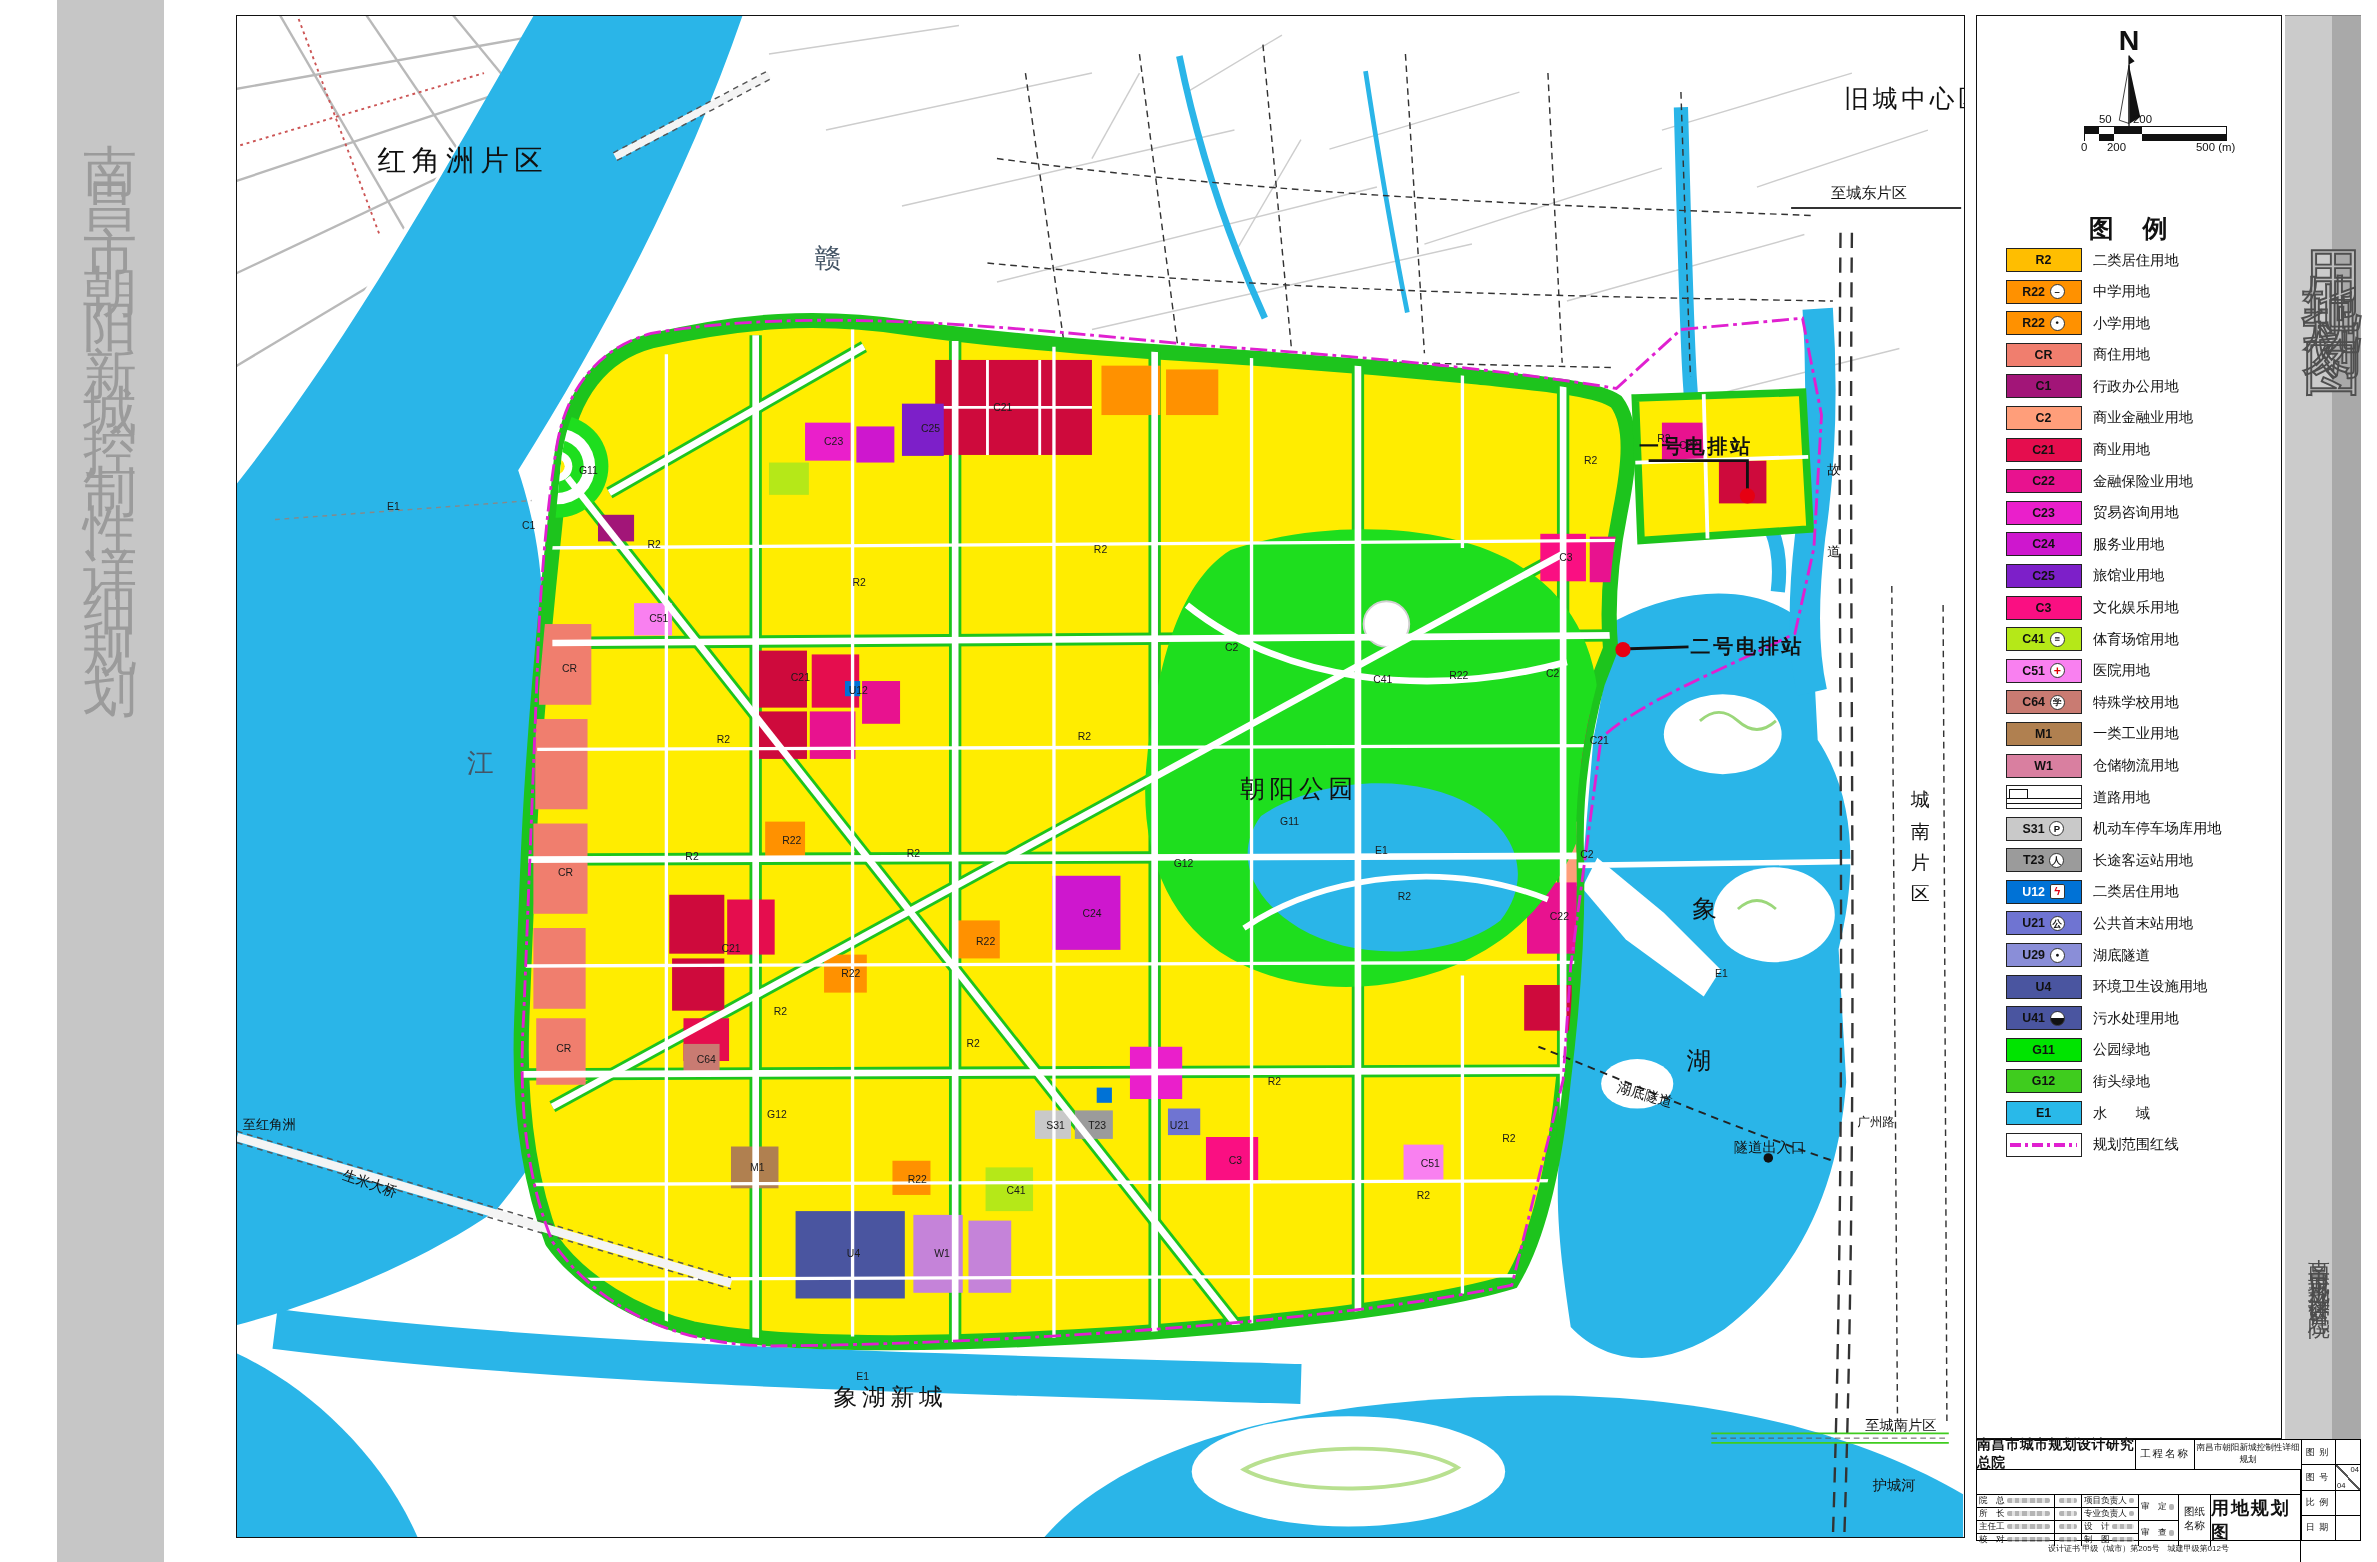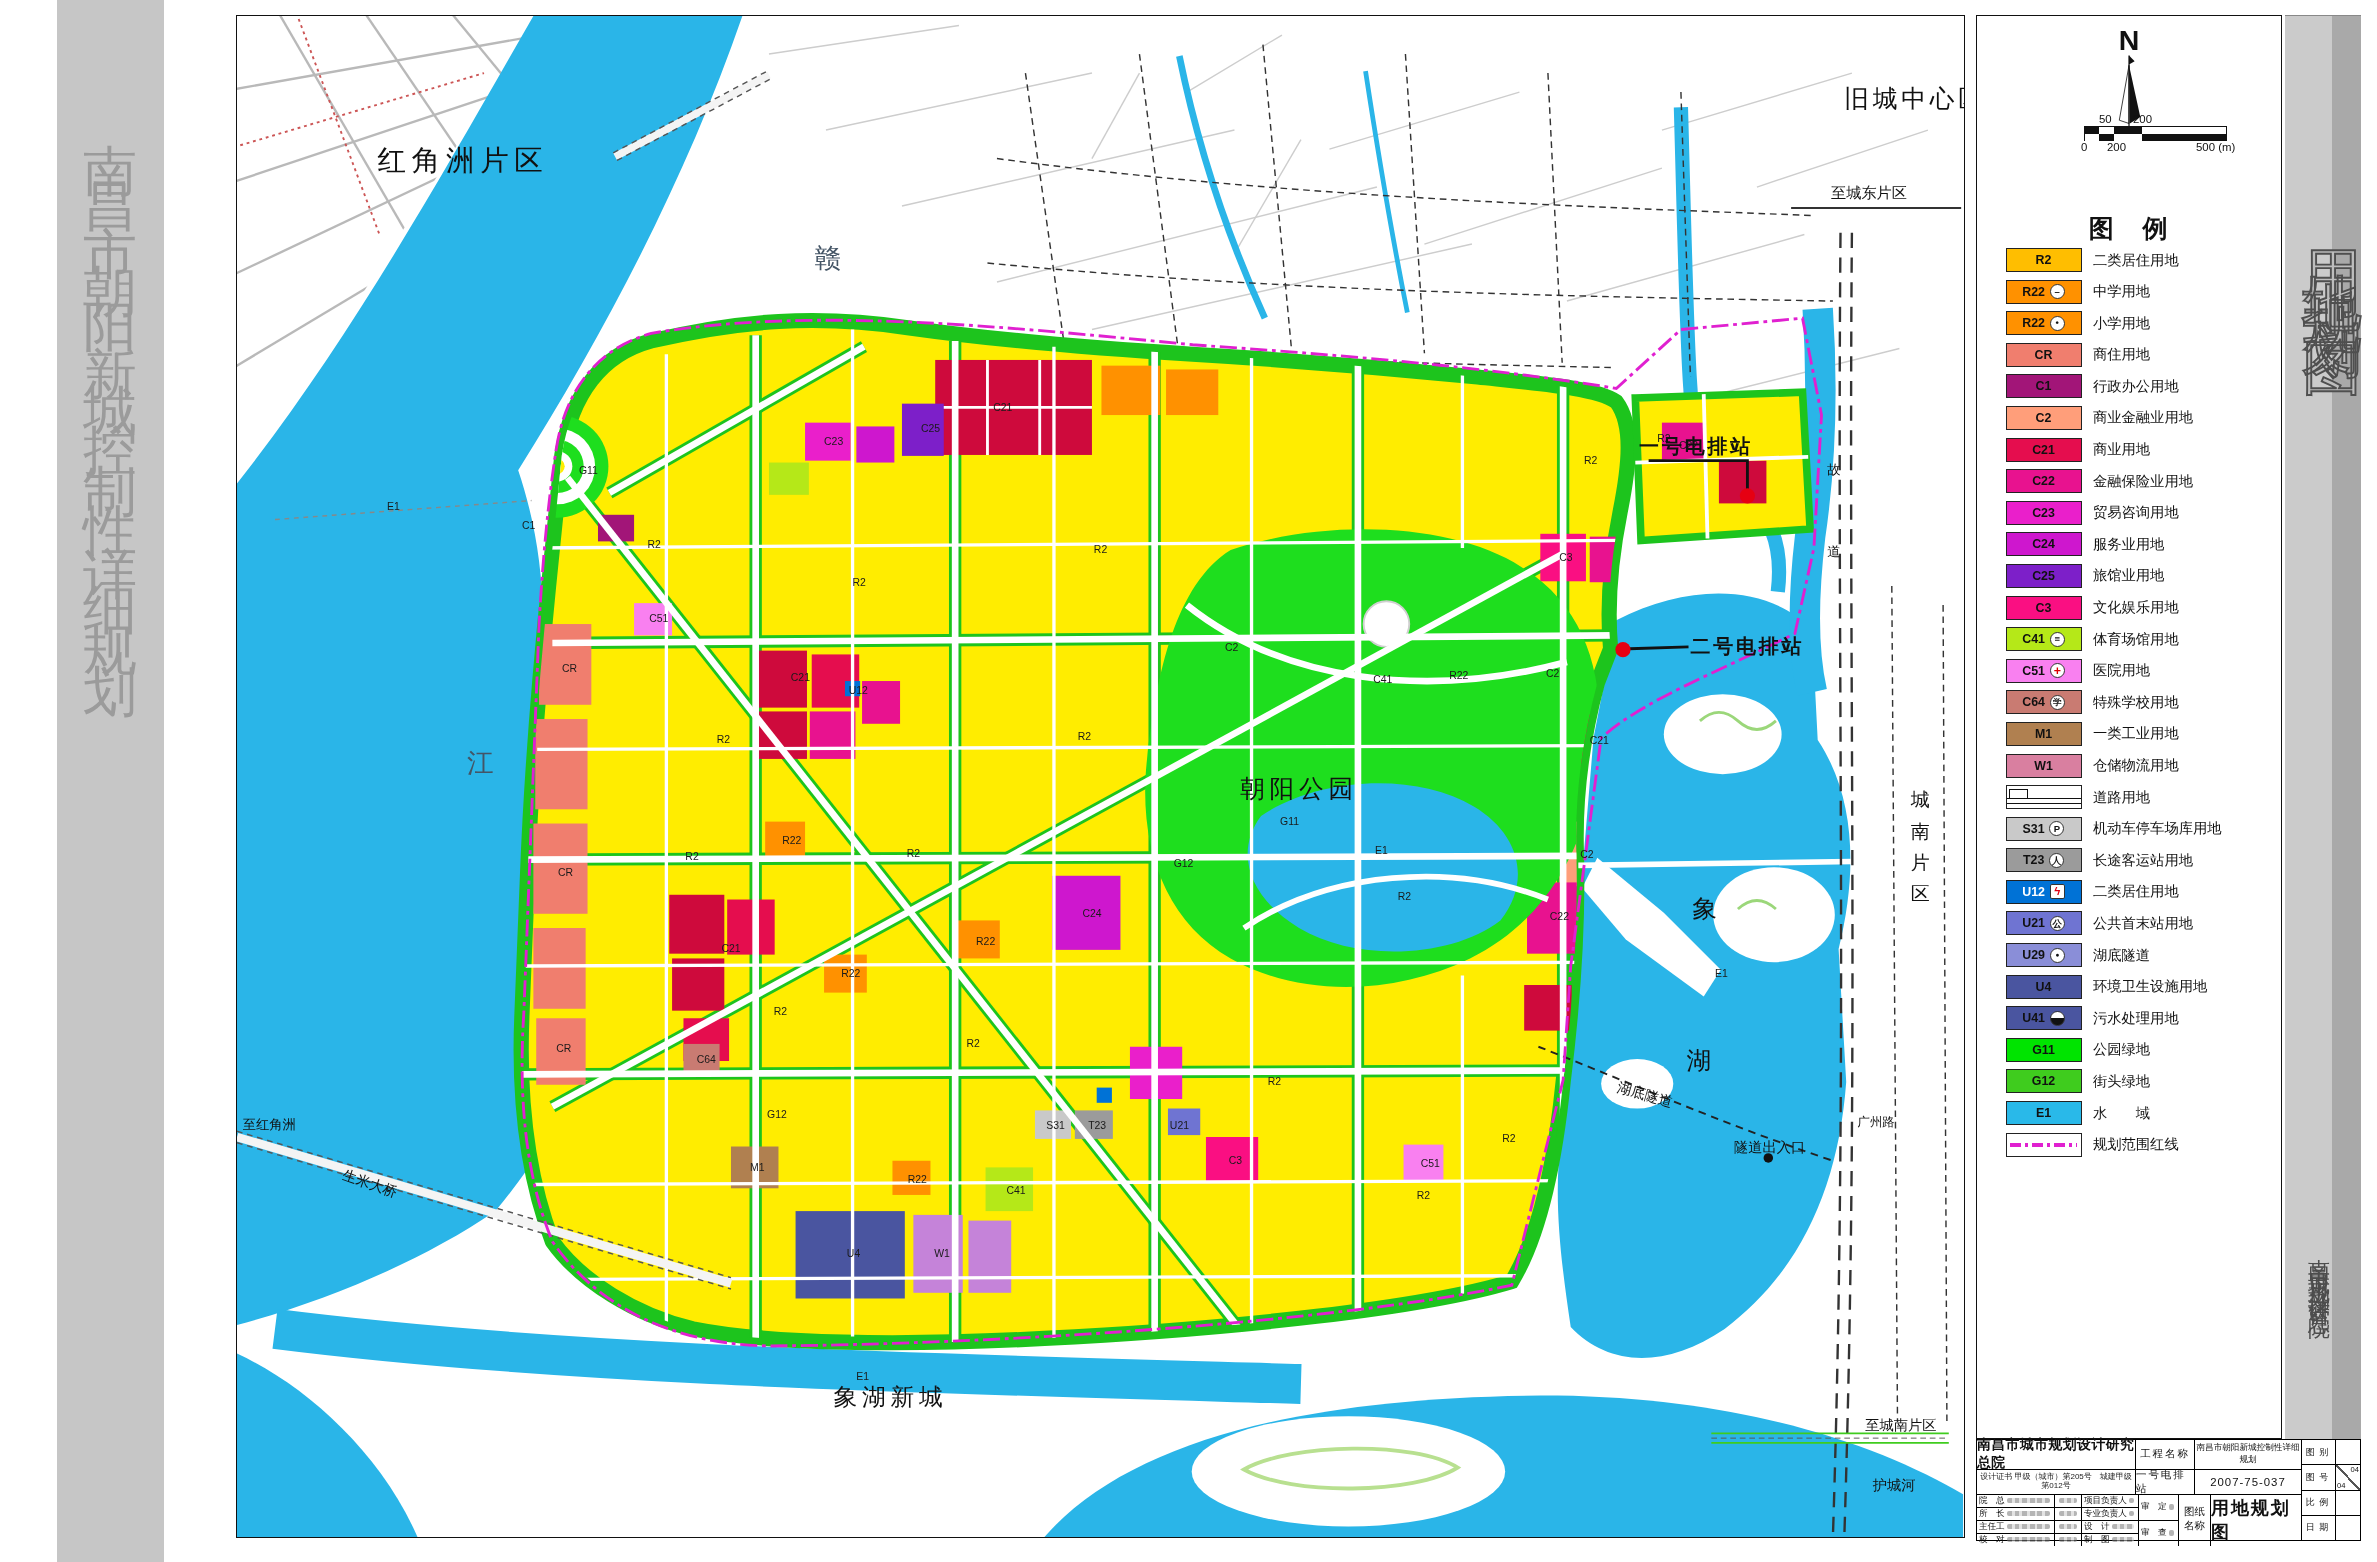--- a/index.html
+++ b/index.html
@@ -54,21 +54,21 @@
     font-size:59px;letter-spacing:23px;white-space:nowrap;
     color:#bdbdbd;-webkit-text-stroke:1.9px #4f4f4f;}
   .rs-sub{position:absolute;top:1225px;left:19px;writing-mode:vertical-rl;
     font-size:22px;letter-spacing:4.8px;color:#4d4d4d;white-space:nowrap;}
   
   .tblock{position:absolute;left:1976px;top:1439px;width:385px;height:102px;background:#fff;
     border:1.9px solid #000;box-sizing:border-box;display:flex;font-size:10.5px;}
   .tb-main{flex:0 0 325px;display:flex;flex-direction:column;border-right:1.4px solid #000;box-sizing:border-box;}
   .tb-r1,.tb-r2{display:flex;border-bottom:1.4px solid #000;}
   .tb-r1{height:28.5px;}
-  .tb-r2{height:24px;}
+  .tb-r2{height:24px;flex-direction:column;}
   .tb-c1{flex:0 0 159px;border-right:1px solid #000;display:flex;align-items:center;justify-content:center;box-sizing:border-box;}
   .tb-company{font-size:13.8px;font-weight:700;letter-spacing:0.5px;}
   .tb-cert{font-size:8px;color:#222;text-align:center;line-height:1.1;}
   .tb-c2{flex:0 0 59px;border-right:1px solid #000;display:flex;align-items:center;justify-content:center;
     font-size:10.5px;box-sizing:border-box;letter-spacing:1.9px;}
   .tb-c3{flex:1;display:flex;align-items:center;justify-content:center;font-size:8.6px;padding:1px;text-align:center;}
   .tb-c3.num{font-size:11.4px;letter-spacing:1px;}
   .tb-r3{flex:1;display:flex;font-family:Liberation Mono, monospace;}
   .tb-col{display:flex;flex-direction:column;border-right:1px solid #000;box-sizing:border-box;}
   .tb-col:last-child{border-right:none;}

